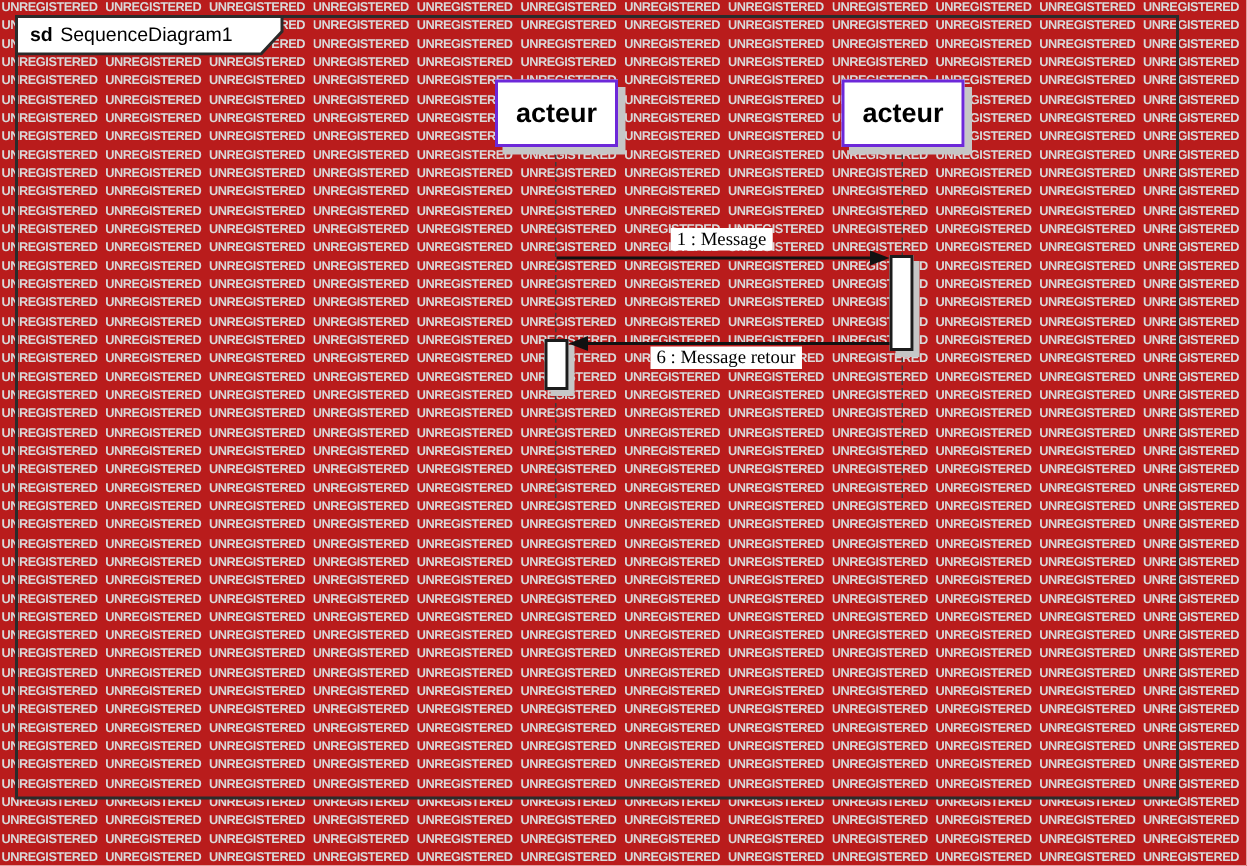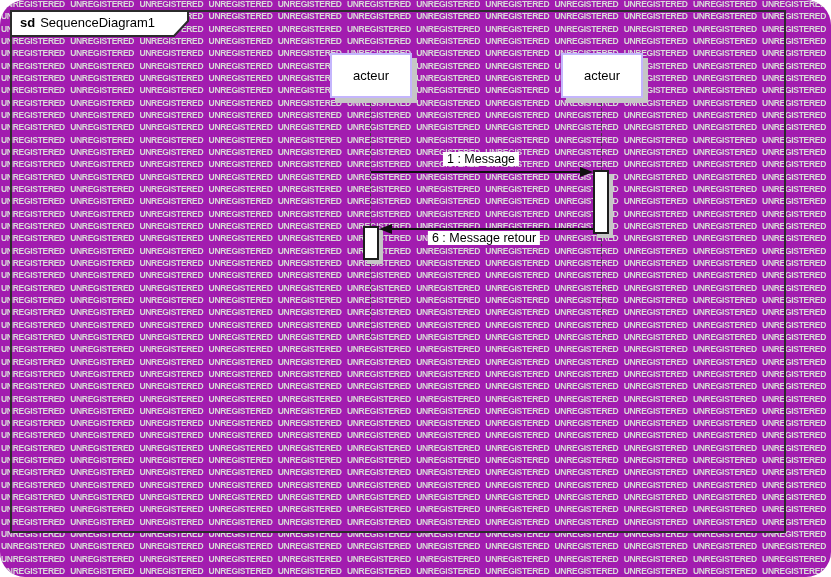--- a/index.html
+++ b/index.html
@@ -6,22 +6,21 @@
     margin: 0;
     padding: 0;
     background: #ffffff;
     font-family: "Liberation Sans", sans-serif;
   }
   .canvas {
     position: relative;
     width: 831px;
     height: 577px;
     overflow: hidden;
-    background: #a21caf;
-    border-radius: 25px;
+    background: #b91c1c;
   }
   
   .watermark {
     position: absolute;
     left: 1px;
     top: -2px;
     width: 900px;
     height: 600px;
     z-index: 0;
     pointer-events: none;
@@ -68,26 +67,26 @@
     white-space: nowrap;
   }
   .tab-text b { margin-right: 5px; }
   
   .head {
     position: absolute;
     width: 82px;
     height: 45px;
     box-sizing: border-box;
     background: #ffffff;
-    border: 2px solid #c4b5fd;
+    border: 2px solid #6d28d9;
     box-shadow: 5px 5px 0 0 #c6c6c6;
     text-align: center;
     line-height: 41px;
-    font-size: 13px;
-    font-weight: normal;
+    font-size: 18px;
+    font-weight: bold;
     color: #000;
     z-index: 3;
   }
   .head-acteur  { left: 330px; top: 53px; }
   .head-systeme { left: 561px; top: 53px; }
   
   .lifeline-line {
     position: absolute;
     width: 0;
     top: 98px;
@@ -138,20 +137,21 @@
   }
   .msg-label {
     position: absolute;
     transform: translateX(-50%);
     background: #ffffff;
     padding: 0 4px;
     font-size: 12.5px;
     color: #000;
     white-space: nowrap;
     z-index: 7;
+    font-family: Liberation Serif, serif;
   }
   .msg1-label { left: 481px; top: 152px; }
   .msg2-label { left: 484px; top: 231px; }
 </style>
 </head>
 <body>
 
 <div class="canvas">
 
   <div class="watermark" id="watermark" style="color: rgb(217, 217, 217);">

